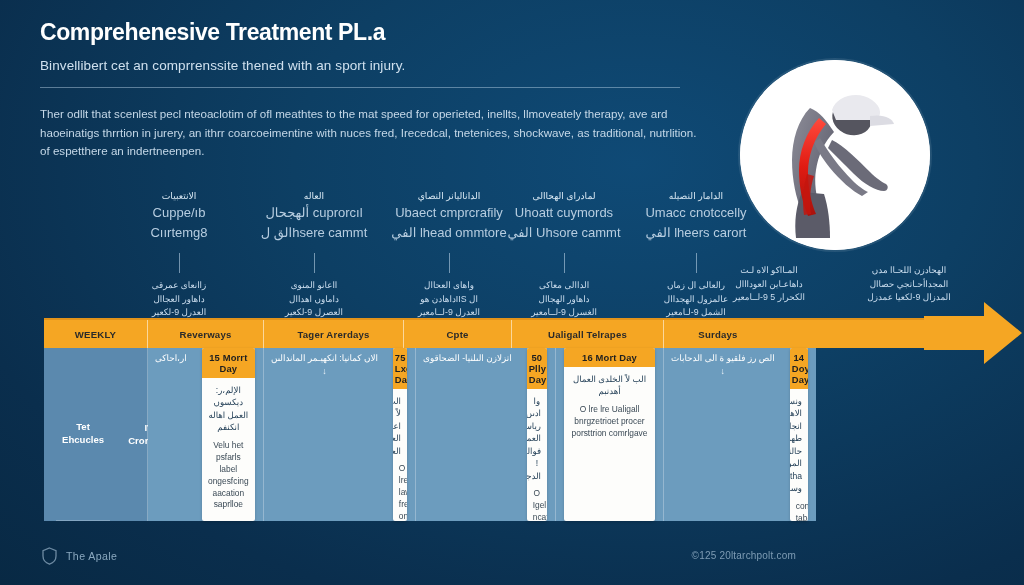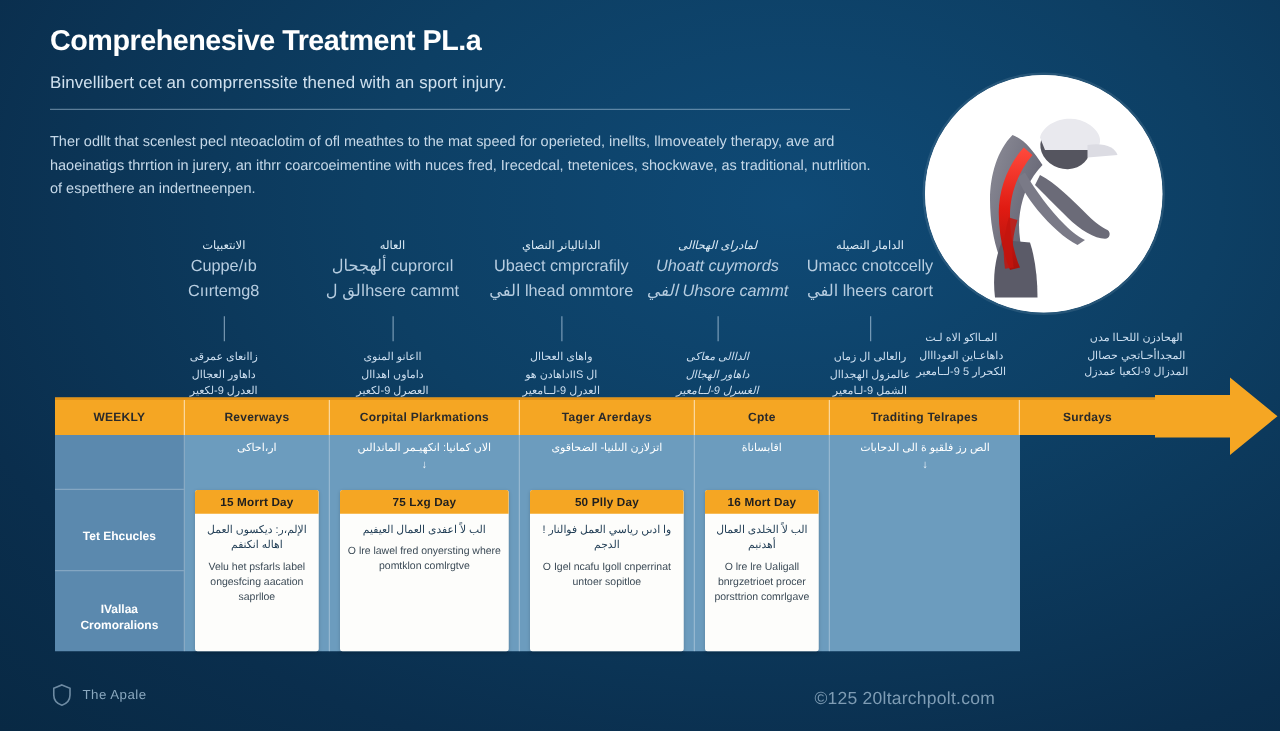--- a/index.html
+++ b/index.html
@@ -87,33 +87,33 @@
 
   .body-grid { display: flex; height: 173px; }
   .col {
     position: relative;
     border-right: 1px solid rgba(255,255,255,0.28);
   }
   .col:last-child { border-right: none; }
 
   
   .col-label {
-    background: #5b89ae; display: flex; flex-direction: column; gap: 12px;
+    background: #5b89ae; display: flex; flex-direction: row; gap: 12px;
   }
   .lbl-spacer { height: 44px; border-bottom: 1px solid rgba(255,255,255,0.25); }
   .lbl-cell {
     flex: 1; display: flex; align-items: center; justify-content: center;
     color: #ffffff; font-size: 9.6px; font-weight: bold;
     text-align: center; line-height: 1.35; padding: 0 6px;
     border-bottom: 1px solid rgba(255,255,255,0.25);
   }
   .lbl-cell:last-child { border-bottom: none; }
 
   
-  .col-data { background: #6c9cbe; display: flex; flex-direction: column; }
+  .col-data { background: #6c9cbe; display: flex; flex-direction: row; }
   .phase-note {
     height: 44px; padding: 4px 7px 0 7px;
     color: #ffffff; font-size: 8.8px; line-height: 1.4;
     text-align: center; direction: rtl;
   }
   .phase-note .dn { display: block; font-size: 9px; margin-top: 1px; color: #f0f6fb; }
   .card {
     flex: 1; margin: 0 8px 0 8px;
     background: #fdfdfb; border-radius: 2px;
     display: flex; flex-direction: column; overflow: hidden;
@@ -138,21 +138,21 @@
     position: absolute; left: 12px; bottom: 0;
     width: 816px; height: 52px;
   }
   .brand {
     position: absolute; left: 30px; top: 14px;
     display: flex; align-items: center; gap: 9px;
   }
   .brand-text { font-size: 10.6px; color: #8aa8bf; letter-spacing: 0.4px; }
   .copyright {
     position: absolute; right: 32px; top: 17px;
-    font-size: 14px; color: #7e9cb4; letter-spacing: 0.2px;
+    font-size: 10px; color: #7e9cb4; letter-spacing: 0.2px;
   }
 </style>
 </head>
 <body>
 
 <div id="poster">
 
   <div class="header">
     <div class="title">Comprehenesive Treatment PL.a</div>
     <div class="subtitle">Binvellibert cet an comprrenssite thened with an sport injury.</div>
@@ -234,21 +234,21 @@
         <span class="ms-sub">الفي lhead ommtore</span>
       </div>
       <div class="tick"></div>
       <div class="ms-bot">
         <div>واهاى العحاال</div>
         <div>داهادن هوIIS ال</div>
         <div>العدرل 9-لــامعير</div>
       </div>
     </div>
 
-    <div class="ms" style="left:465px;font-style:italic;">
+    <div class="ms" style="left:455px;">
       <div class="ms-top">
         <span class="ms-hl">لمادراى الهحاالى</span>
         <span class="ms-sub">Uhoatt cuymords</span>
         <span class="ms-sub">الفي Uhsore cammt</span>
       </div>
       <div class="tick"></div>
       <div class="ms-bot">
         <div>الداالى معاكى</div>
         <div>داهاور الهجاال</div>
         <div>الغسرل 9-لــامعير</div>
@@ -288,24 +288,23 @@
 
   <svg class="arrow" viewBox="0 0 100 66">
     <path d="M0 16 L60 16 L60 2 L98 33 L60 64 L60 50 L0 50 Z" fill="#f5a623"></path>
   </svg>
 
   <div class="board">
 
     <div class="tl-head">
       <div class="cell" style="width:104px;">WEEKLY</div>
       <div class="cell" style="width:116px;">Reverways</div>
-      <div class="cell" style="width:152px;">Corpital Plarkmations</div>
       <div class="cell" style="width:140px;">Tager Arerdays</div>
       <div class="cell" style="width:108px;">Cpte</div>
-      <div class="cell" style="width:152px;">Traditing Telrapes</div>
+      <div class="cell" style="width:152px;">Ualigall Telrapes</div>
       <div class="cell" style="width:108px;">Surdays</div>
     </div>
 
     <div class="body-grid">
 
       <div class="col col-label" style="width:104px;">
         <div class="lbl-spacer"></div>
         <div class="lbl-cell">Tet Ehcucles</div>
         <div class="lbl-cell">IVallaa Cromoralions</div>
       </div>
@@ -340,35 +339,36 @@
           <span class="dn"></span>
         </div>
         <div class="card">
           <div class="badge">50 Plly Day</div>
           <div class="c-ar">وا ادںں رياسي العمل فوالنار !الدجم</div>
           <div class="c-en">O Igel ncafu Igoll cnperrinat untoer sopitloe</div>
         </div>
       </div>
 
       <div class="col col-data" style="width:108px;">
-        <div class="phase-note">
-          <span>اقابساناة</span>
-          <span class="dn"></span>
-        </div>
         <div class="card">
           <div class="badge">16 Mort Day</div>
           <div class="c-ar">الب لاً الخلدى العمال أهدنبم</div>
           <div class="c-en">O lre lre Ualigall bnrgzetrioet procer porsttrion comrlgave</div>
         </div>
       </div>
 
       <div class="col col-data" style="width:152px;">
         <div class="phase-note">
           <span>الص رز فلقيو ة الى الدحابات</span>
           <span class="dn">↓</span>
+        </div>
+        <div class="card">
+          <div class="badge">14 Doy Day</div>
+          <div class="c-ar">ونسر الاهالر انجابيمه طهمتار حالنبں المورات tha وسماو</div>
+          <div class="c-en">conyettie tabelh uplor are lcting daly</div>
         </div>
       </div>
 
 
     </div>
   </div>
 
   <div class="footer">
     <div class="brand">
       <svg width="15" height="18" viewBox="0 0 15 18">

